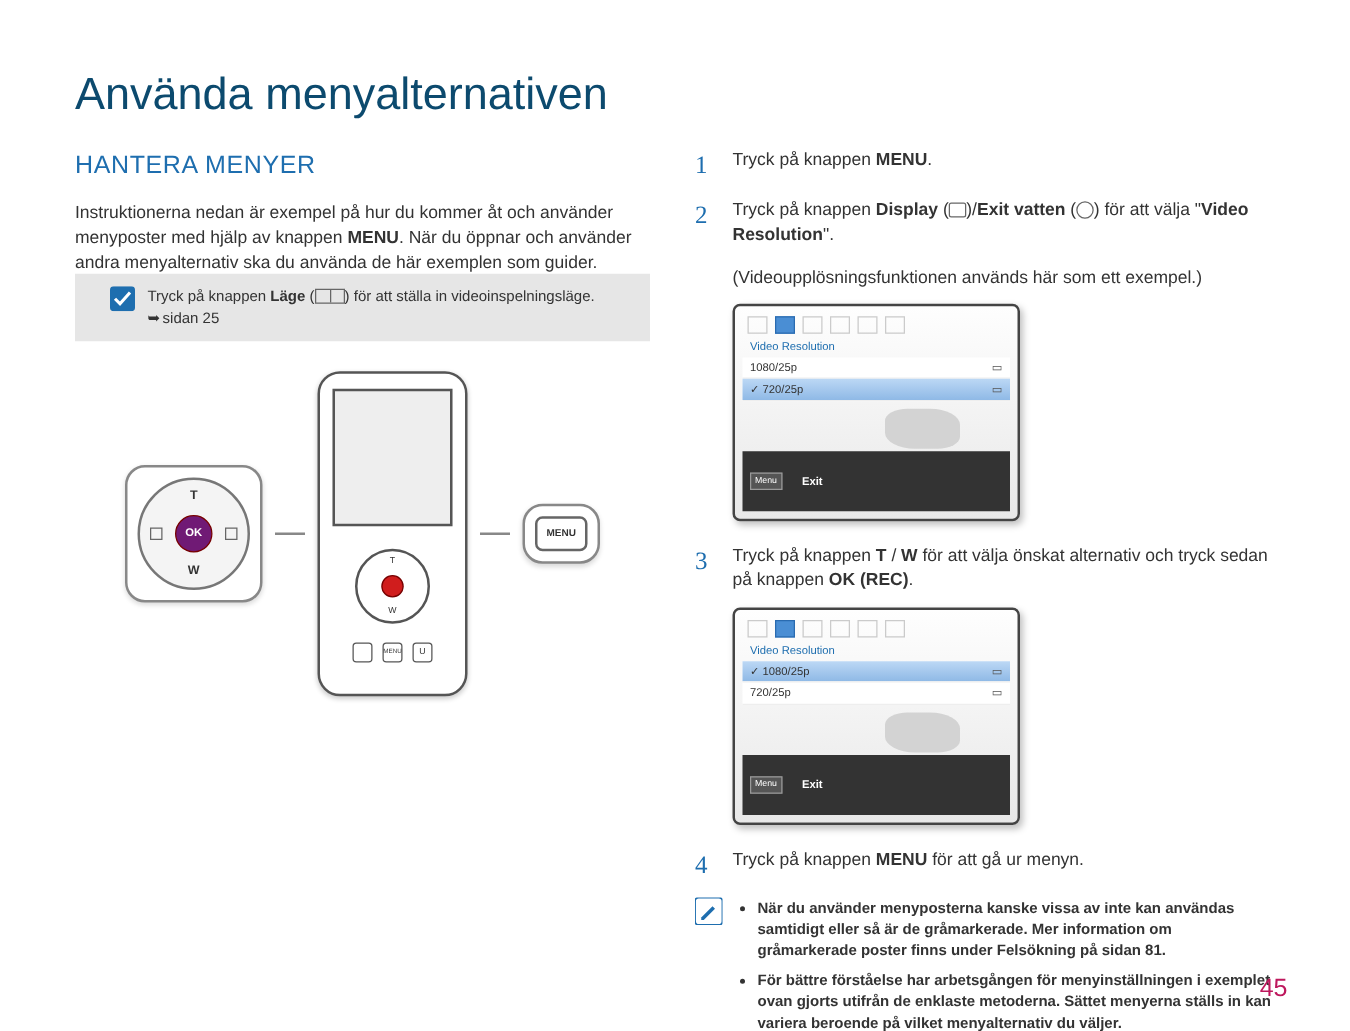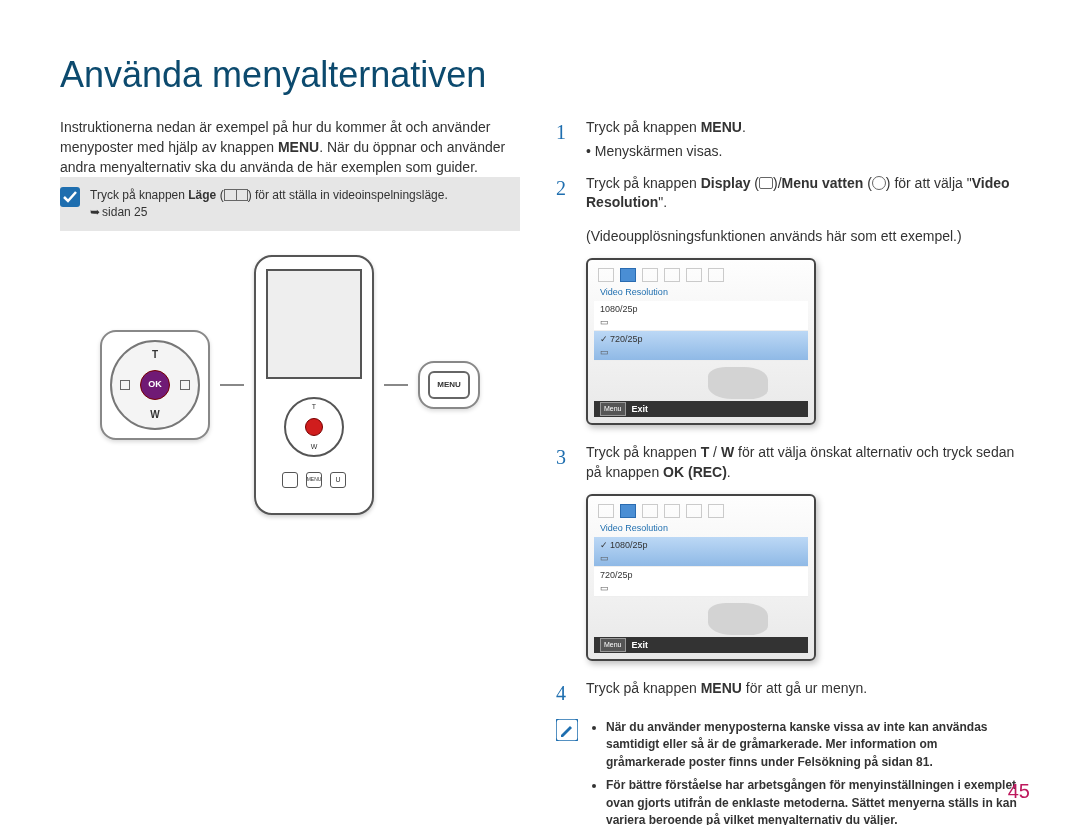--- a/index.html
+++ b/index.html
@@ -3,21 +3,21 @@
   <meta charset="utf-8">
   <style>
     * { box-sizing: border-box; margin: 0; padding: 0; }
     body { font-family: Arial, Helvetica, sans-serif; background: #fff; color: #333; width: 1080px; height: 825px; position: relative; padding: 50px 60px 30px 60px; font-size: 14px; line-height: 1.4; }
     .title { font-size: 36px; font-weight: 300; color: #0c4a6e; margin-bottom: 18px; }
     .sectionhead { font-size: 20px; color: #1e6eaf; letter-spacing: 0.5px; margin-bottom: 14px; font-weight: 400; }
     .cols { display: flex; gap: 36px; }
     .left { flex: 0 0 460px; }
     .right { flex: 1; }
     .intro { margin-bottom: 0; }
-    .notebox { background: #e6e6e6; padding: 10px 0; display: flex; gap: 10px; align-items: flex-start; font-size: 12px; margin-bottom: 24px; }
+    .notebox { background: #e6e6e6; padding: 10px 28px; display: flex; gap: 10px; align-items: flex-start; font-size: 12px; margin-bottom: 24px; }
     .check-badge { width: 20px; height: 20px; flex: 0 0 20px; display: inline-flex; align-items: center; justify-content: center; }
     .check-badge svg { width: 20px; height: 20px; }
     .device-area { display: flex; align-items: center; justify-content: center; gap: 10px; margin-top: 10px; }
     .callout { border: 2px solid #888; border-radius: 16px; padding: 8px; background: #fff; box-shadow: 0 2px 4px rgba(0,0,0,0.15); }
     .dpad { width: 90px; height: 90px; border-radius: 50%; border: 2px solid #777; position: relative; background: #f4f4f4; }
     .dpad .ok { position: absolute; top: 50%; left: 50%; transform: translate(-50%,-50%); width: 30px; height: 30px; border-radius: 50%; background: #701a75; color: #fff; font-size: 9px; display: flex; align-items: center; justify-content: center; font-weight: bold; border: 1px solid #700; }
     .dpad .lbl { position: absolute; font-size: 10px; font-weight: bold; color: #333; }
     .dpad .t { top: 6px; left: 50%; transform: translateX(-50%); }
     .dpad .w { bottom: 6px; left: 50%; transform: translateX(-50%); }
     .dpad .l, .dpad .r { top: 50%; transform: translateY(-50%); width: 10px; height: 10px; border: 1px solid #666; }
@@ -40,45 +40,46 @@
     .step-body { flex: 1; }
     .bullet { margin-left: 0; margin-top: 4px; }
     .bullet::before { content: "• "; }
     .note-italic { font-style: normal; margin-top: 14px; }
     .lcd { width: 230px; border: 2px solid #444; border-radius: 6px; margin: 10px 0 18px 30px; background: linear-gradient(#fefefe,#e8e8e8); padding: 6px; box-shadow: 2px 3px 6px rgba(0,0,0,.25); font-size: 9px; }
     .lcd-tabs { display: flex; gap: 6px; padding: 2px 4px 4px; align-items: center; }
     .lcd-tabs span { width: 16px; height: 14px; border: 1px solid #aaa; display: inline-block; opacity: .6; }
     .lcd-tabs span.active { background: #4a8ed4; border-color: #2a6bb0; opacity: 1; }
     .lcd-title { color: #1e6eaf; font-size: 9px; padding-left: 6px; margin-bottom: 2px; }
     .lcd-list { background: #fff; }
-    .lcd-row { display: flex; justify-content: space-between; padding: 2px 6px; border-bottom: 1px solid #eee; flex-direction: column; }
+    .lcd-row { display: flex; justify-content: space-between; padding: 2px 6px; border-bottom: 1px solid #eee; }
     .lcd-row.sel { background: linear-gradient(#bcd8f5,#8fb9e6); }
     .lcd-row .ico { font-size: 9px; color: #555; }
     .lcd-blob { height: 40px; position: relative; }
     .lcd-blob::after { content:""; position:absolute; right: 40px; bottom: 2px; width: 60px; height: 32px; background: #d3d3d3; border-radius: 30% 40% 30% 40%; }
-    .lcd-footer { background: #333; color: #fff; padding: 1px 6px; display: flex; align-items: center; gap: 6px; margin-top: 0; text-align: right; }
+    .lcd-footer { background: #333; color: #fff; padding: 17px 6px; display: flex; align-items: center; gap: 16px; margin-top: 0; text-align: right; }
     .lcd-footer .mbox { background:#555; padding:1px 3px; font-size:7px; border:1px solid #999;}
     .notes { display: flex; gap: 10px; font-size: 12px; margin-top: 10px; line-height: 1.45; font-weight: bold; }
     .notes .pencil { width: 22px; height: 22px; flex: 0 0 22px; }
     .notes ul { list-style: disc; padding-left: 18px; }
     .notes li { margin-bottom: 6px; }
     .page-num { position: absolute; bottom: 20px; right: 50px; font-size: 20px; color: #be185d; }
     .inline-icon { display: inline-block; vertical-align: middle; border: 1px solid #666; border-radius: 2px; width: 14px; height: 12px; position: relative; top: -1px; }
     .inline-icon.uw { border-radius: 50%; width: 14px; height: 14px; }
     .mode-dual { display:inline-block; vertical-align:middle; width:24px; height:12px; border:1px solid #666; position:relative; top:-1px; }
     .mode-dual::after { content:""; position:absolute; left:50%; top:0; bottom:0; width:1px; background:#666;}
     .arrowref::before { content:"➥"; margin-right:2px; }
   </style>
 </head>
 <body>
 
 <div class="title">Använda menyalternativen</div>
 
 <div class="cols">
   <div class="left">
+    <div class="sectionhead">HANTERA MENYER</div>
     <div class="intro" id="intro">Instruktionerna nedan är exempel på hur du kommer åt och använder menyposter med hjälp av knappen <b>MENU</b>. När du öppnar och använder andra menyalternativ ska du använda de här exemplen som guider.</div>
 
     <div class="notebox">
       <span class="check-badge">
         <svg viewBox="0 0 20 20">
             <rect x="0" y="0" width="20" height="20" rx="3" fill="#1e6eaf"></rect>
             <path d="M4 10 L8 14 L16 5" stroke="#fff" stroke-width="2.5" fill="none"></path>
           </svg>
       </span>
       <span>
@@ -117,28 +118,27 @@
       </div>
     </div>
   </div>
 
   <div class="right">
 
     <div class="step">
       <div class="step-num">1</div>
       <div class="step-body">
         <span>Tryck på knappen </span><b>MENU</b><span>.</span>
-        <div class="bullet">Menyskärmen visas.</div>
       </div>
     </div>
 
     <div class="step">
       <div class="step-num">2</div>
       <div class="step-body">
-        <span>Tryck på knappen </span><b>Display</b><span> (</span><span class="inline-icon"></span><span>)/</span><b>Menu vatten</b><span> (</span><span class="inline-icon uw"></span><span>) för att välja "</span><b>Video Resolution</b><span>".</span>
+        <span>Tryck på knappen </span><b>Display</b><span> (</span><span class="inline-icon"></span><span>)/</span><b>Exit vatten</b><span> (</span><span class="inline-icon uw"></span><span>) för att välja "</span><b>Video Resolution</b><span>".</span>
         <div class="note-italic">(Videoupplösningsfunktionen används här som ett exempel.)</div>
       </div>
     </div>
 
     <div class="lcd">
       <div class="lcd-tabs">
         <span></span>
           <span class="active"></span>
           <span></span>
           <span></span>

